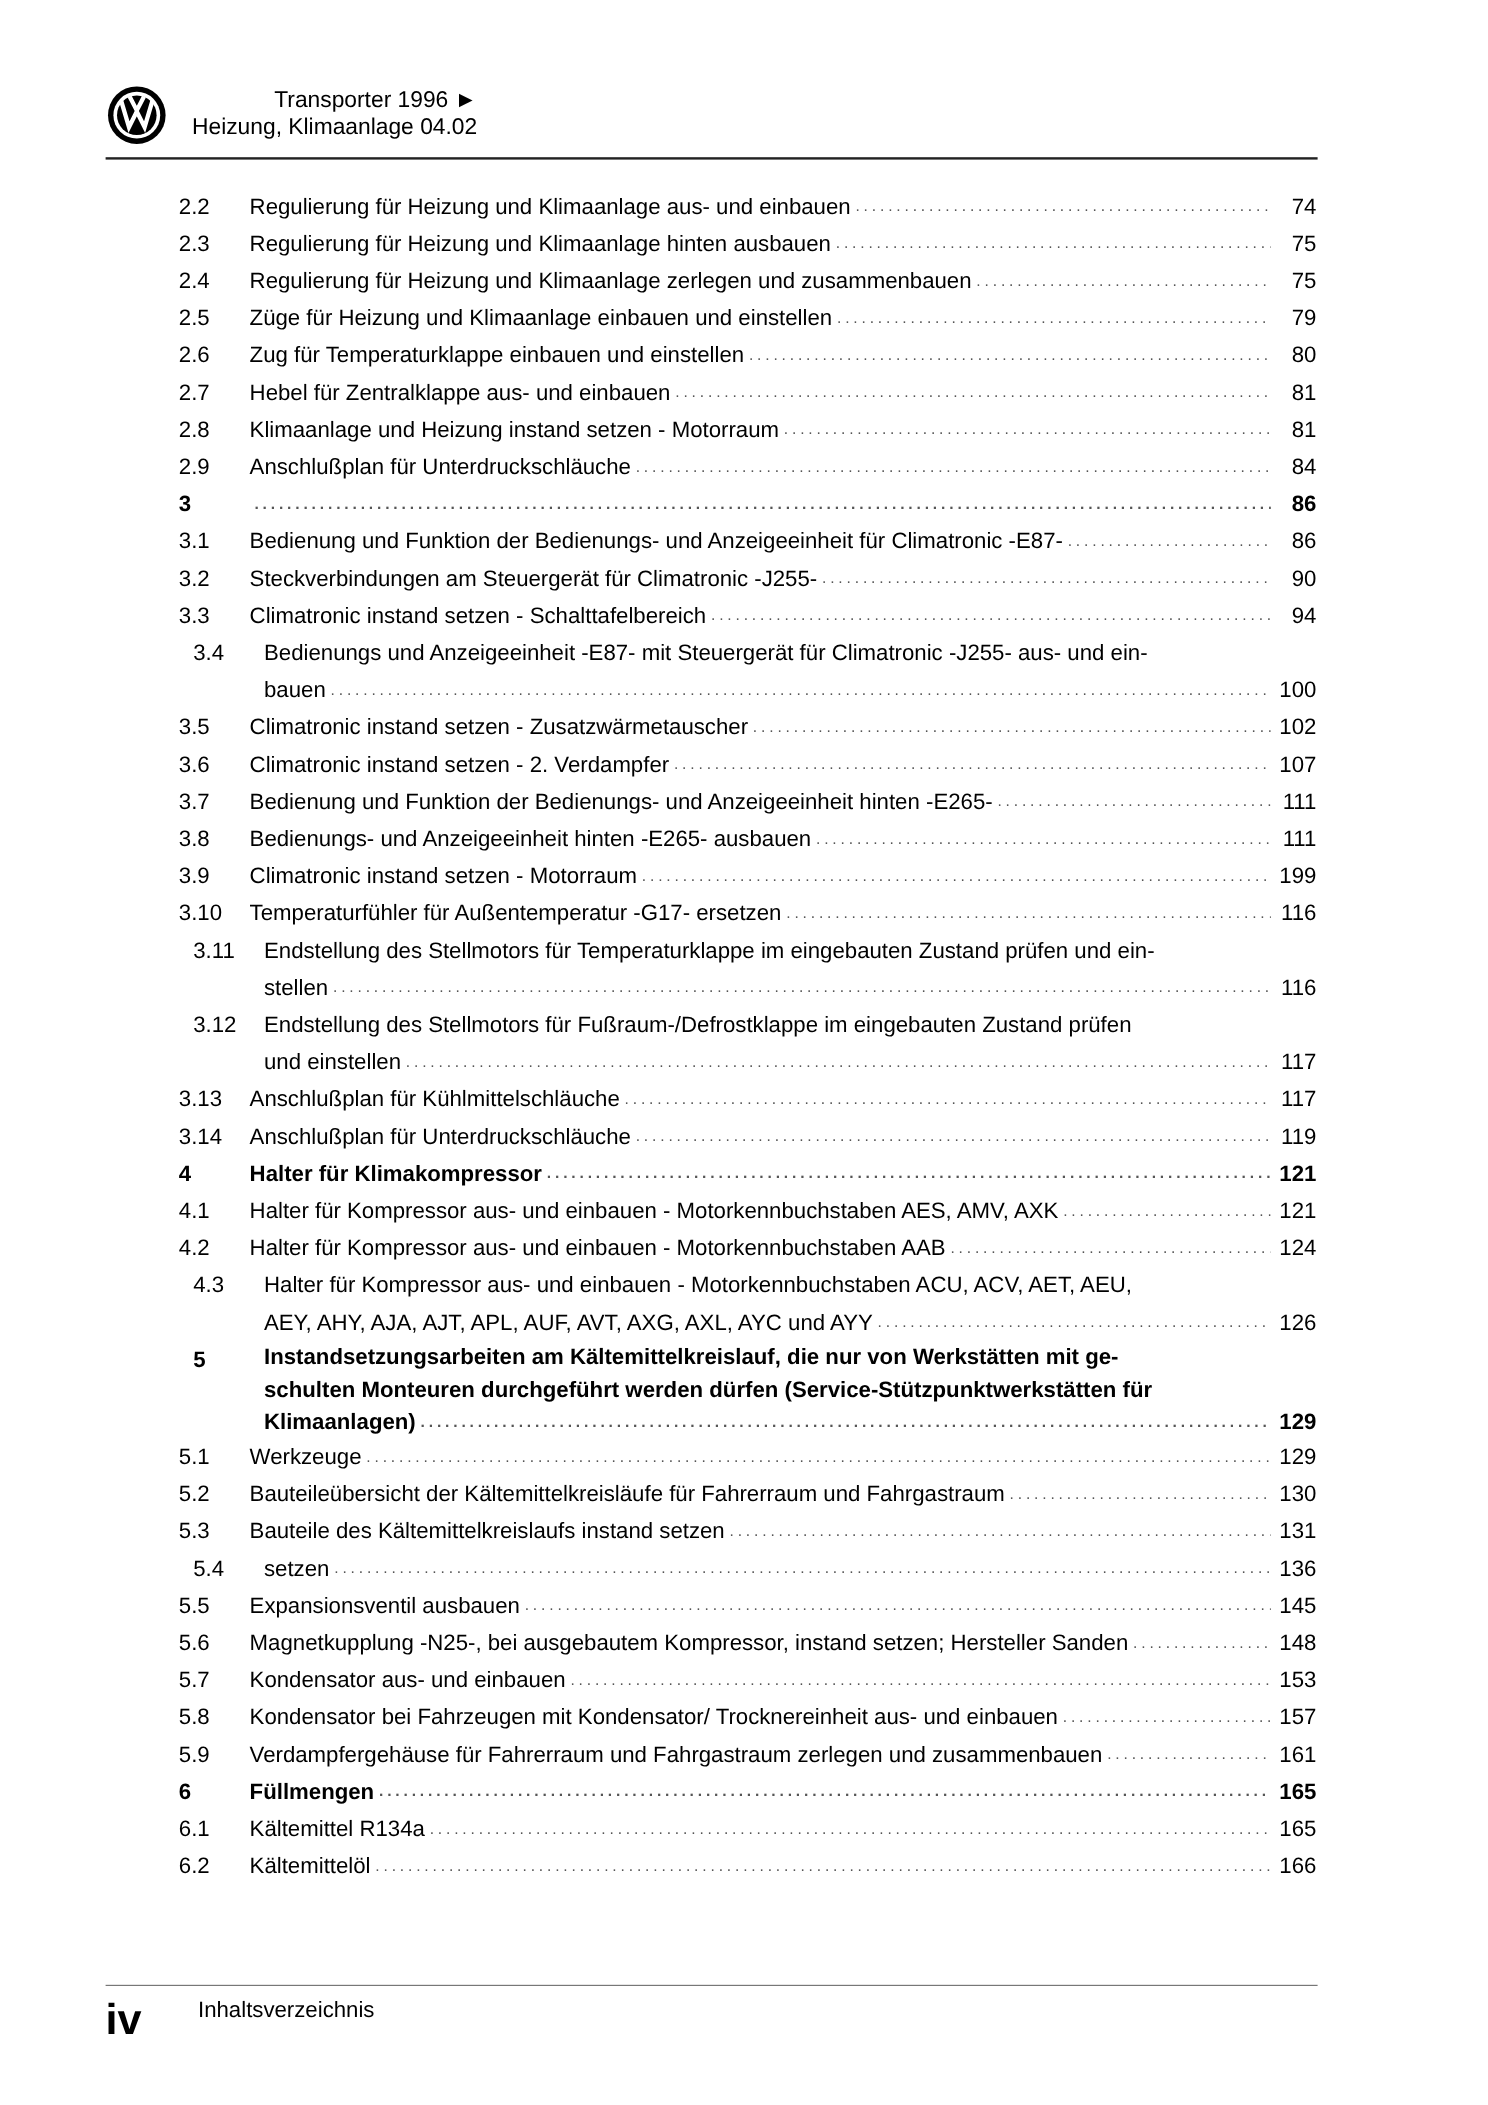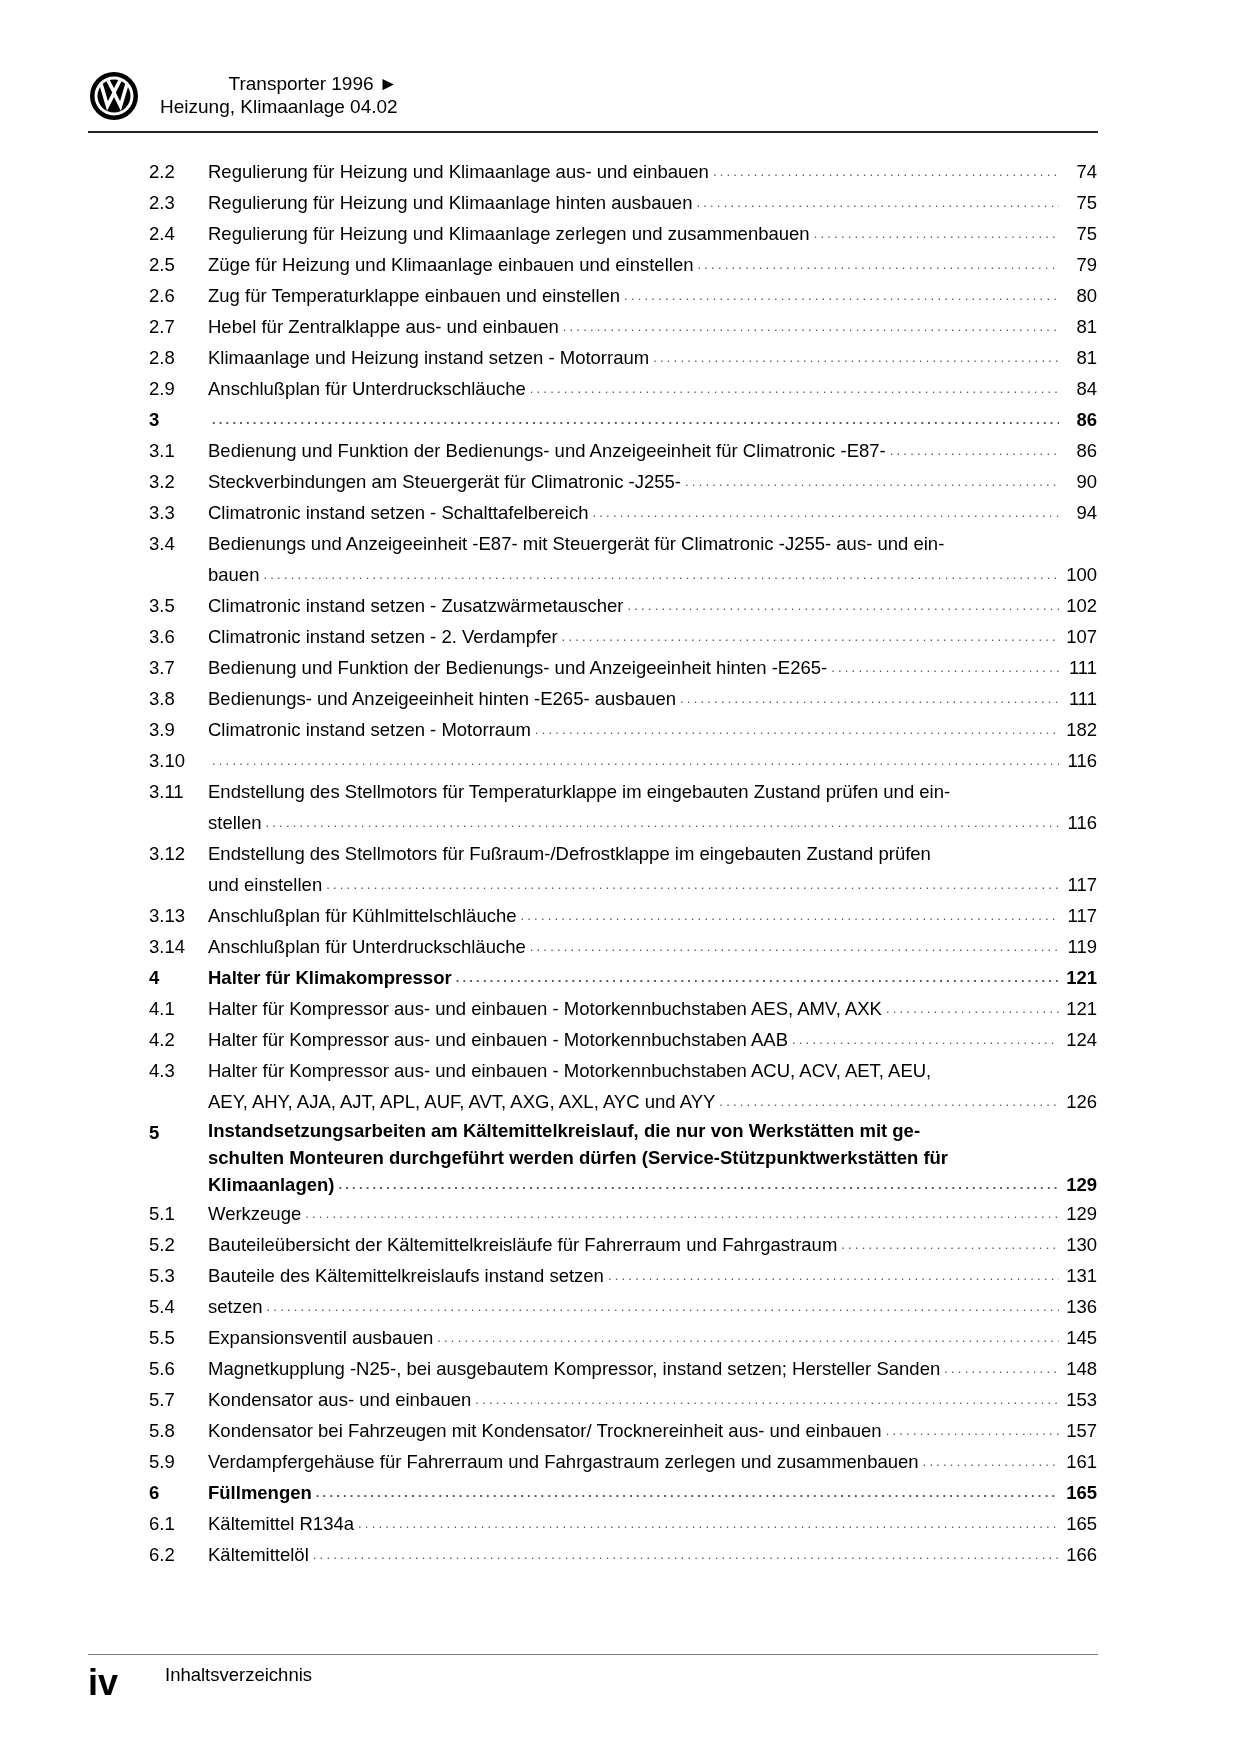--- a/index.html
+++ b/index.html
@@ -5,21 +5,21 @@
   html, body { margin: 0; padding: 0; background: #ffffff; }
   body {
     width: 1240px; height: 1754px; position: relative; overflow: hidden;
     font-family: "Liberation Sans", sans-serif; color: #000;
   }
   .logo { position: absolute; left: 88px; top: 70px; width: 52px; height: 52px; }
   .hdr-text { position: absolute; left: 160px; top: 72px; font-size: 19px; line-height: 23px; text-align: right; }
   .hdr-line { position: absolute; left: 88px; top: 131px; width: 1010px; height: 2px; background: #222; }
   .toc { position: absolute; left: 149px; top: 156px; width: 948px; }
   .row { position: relative; font-size: 18.5px; line-height: 31px; height: 31px; }
-  .row.wrap { height: auto; }
+  .row.wrap { height: auto; margin-left: 12px; }
   .num { position: absolute; left: 0; top: 0; width: 58px; }
   .body { margin-left: 59px; position: relative; }
   .title-line { display: block; white-space: nowrap; }
   .last-line { display: flex; align-items: flex-end; white-space: nowrap; }
   .last-line .t { flex: 0 0 auto; }
   .dots {
     flex: 1 1 auto; margin: 0 4px; overflow: hidden; white-space: nowrap;
     color: #555; letter-spacing: 3.2px; font-size: 13px;
   }
   .page { flex: 0 0 auto; min-width: 34px; text-align: right; }
@@ -218,28 +218,29 @@
           <span class="page">111</span>
         </div>
       </div>
     </div>
     <div class="row">
       <span class="num">3.9</span>
       <div class="body">
         <div class="last-line">
           <span class="t">Climatronic instand setzen - Motorraum</span>
           <span class="dots">........................................................................................................................................................................................................</span>
-          <span class="page">182</span>
+          <span class="page">199</span>
         </div>
       </div>
     </div>
     <div class="row">
       <span class="num">3.10</span>
       <div class="body">
         <div class="last-line">
+          <span class="t">Temperaturfühler für Außentemperatur -G17- ersetzen</span>
           <span class="dots">........................................................................................................................................................................................................</span>
           <span class="page">116</span>
         </div>
       </div>
     </div>
     <div class="row wrap">
       <span class="num">3.11</span>
       <div class="body">
         <span class="title-line">Endstellung des Stellmotors für Temperaturklappe im eingebauten Zustand prüfen und ein-</span>
         <div class="last-line">

